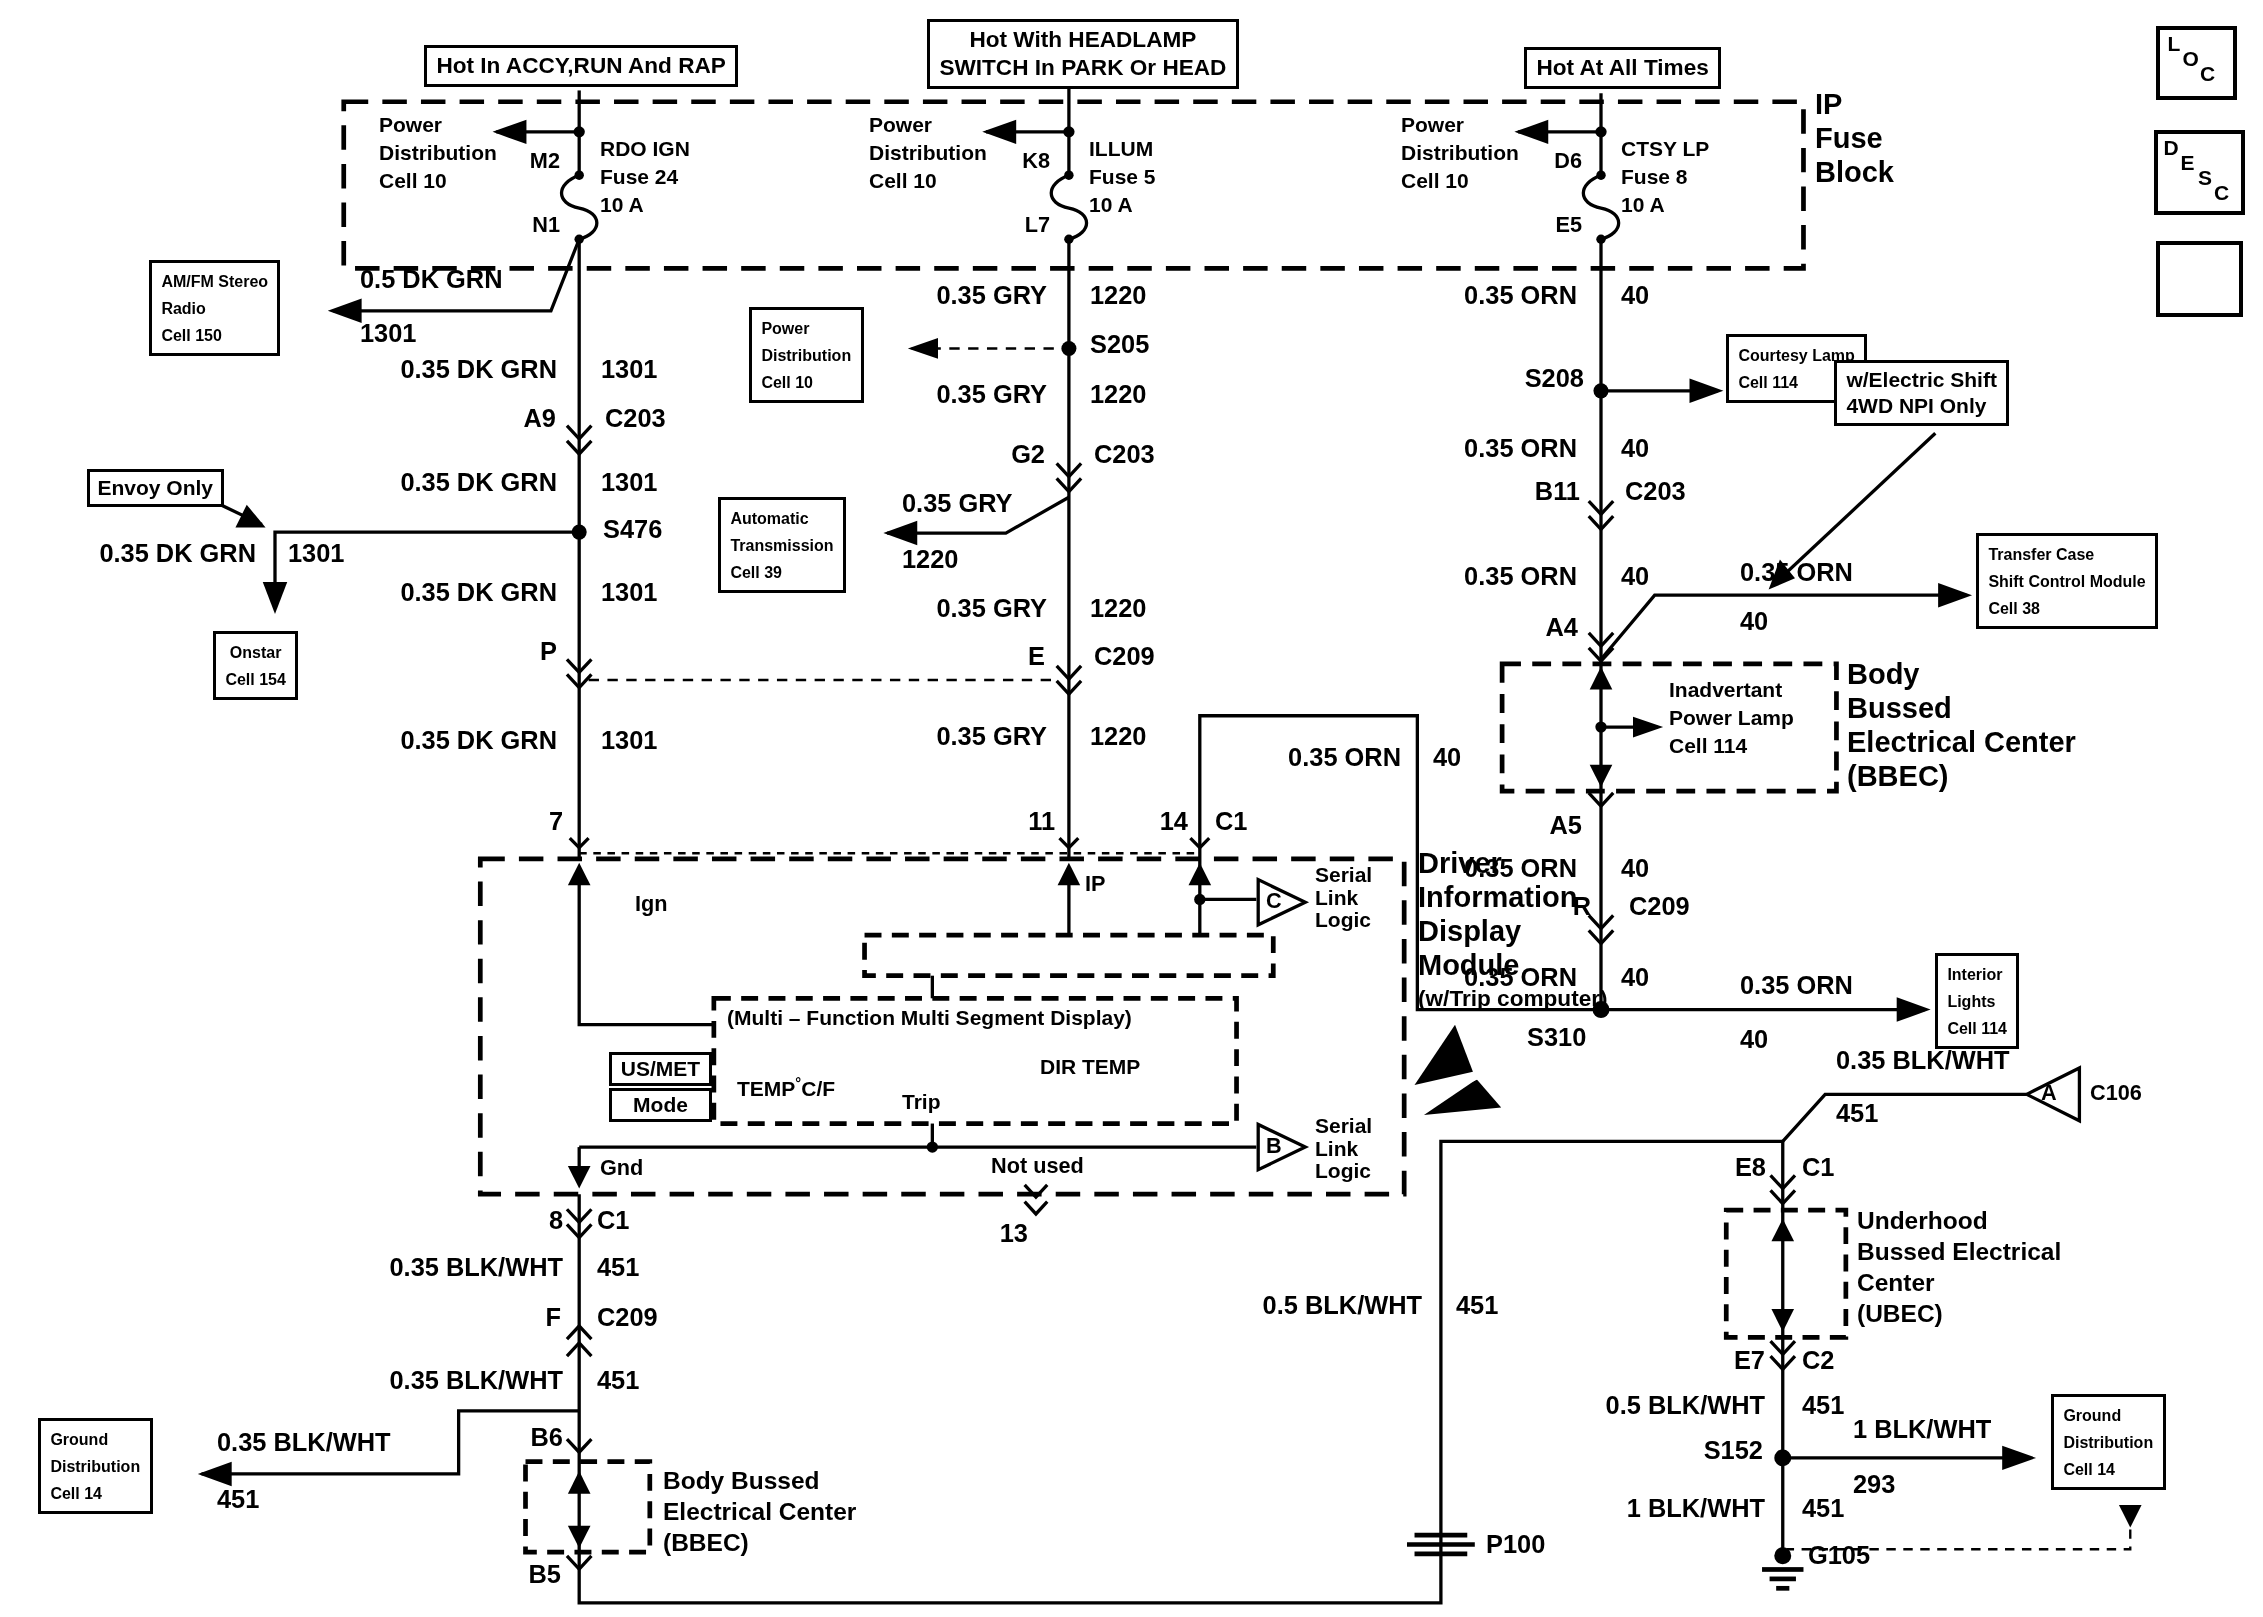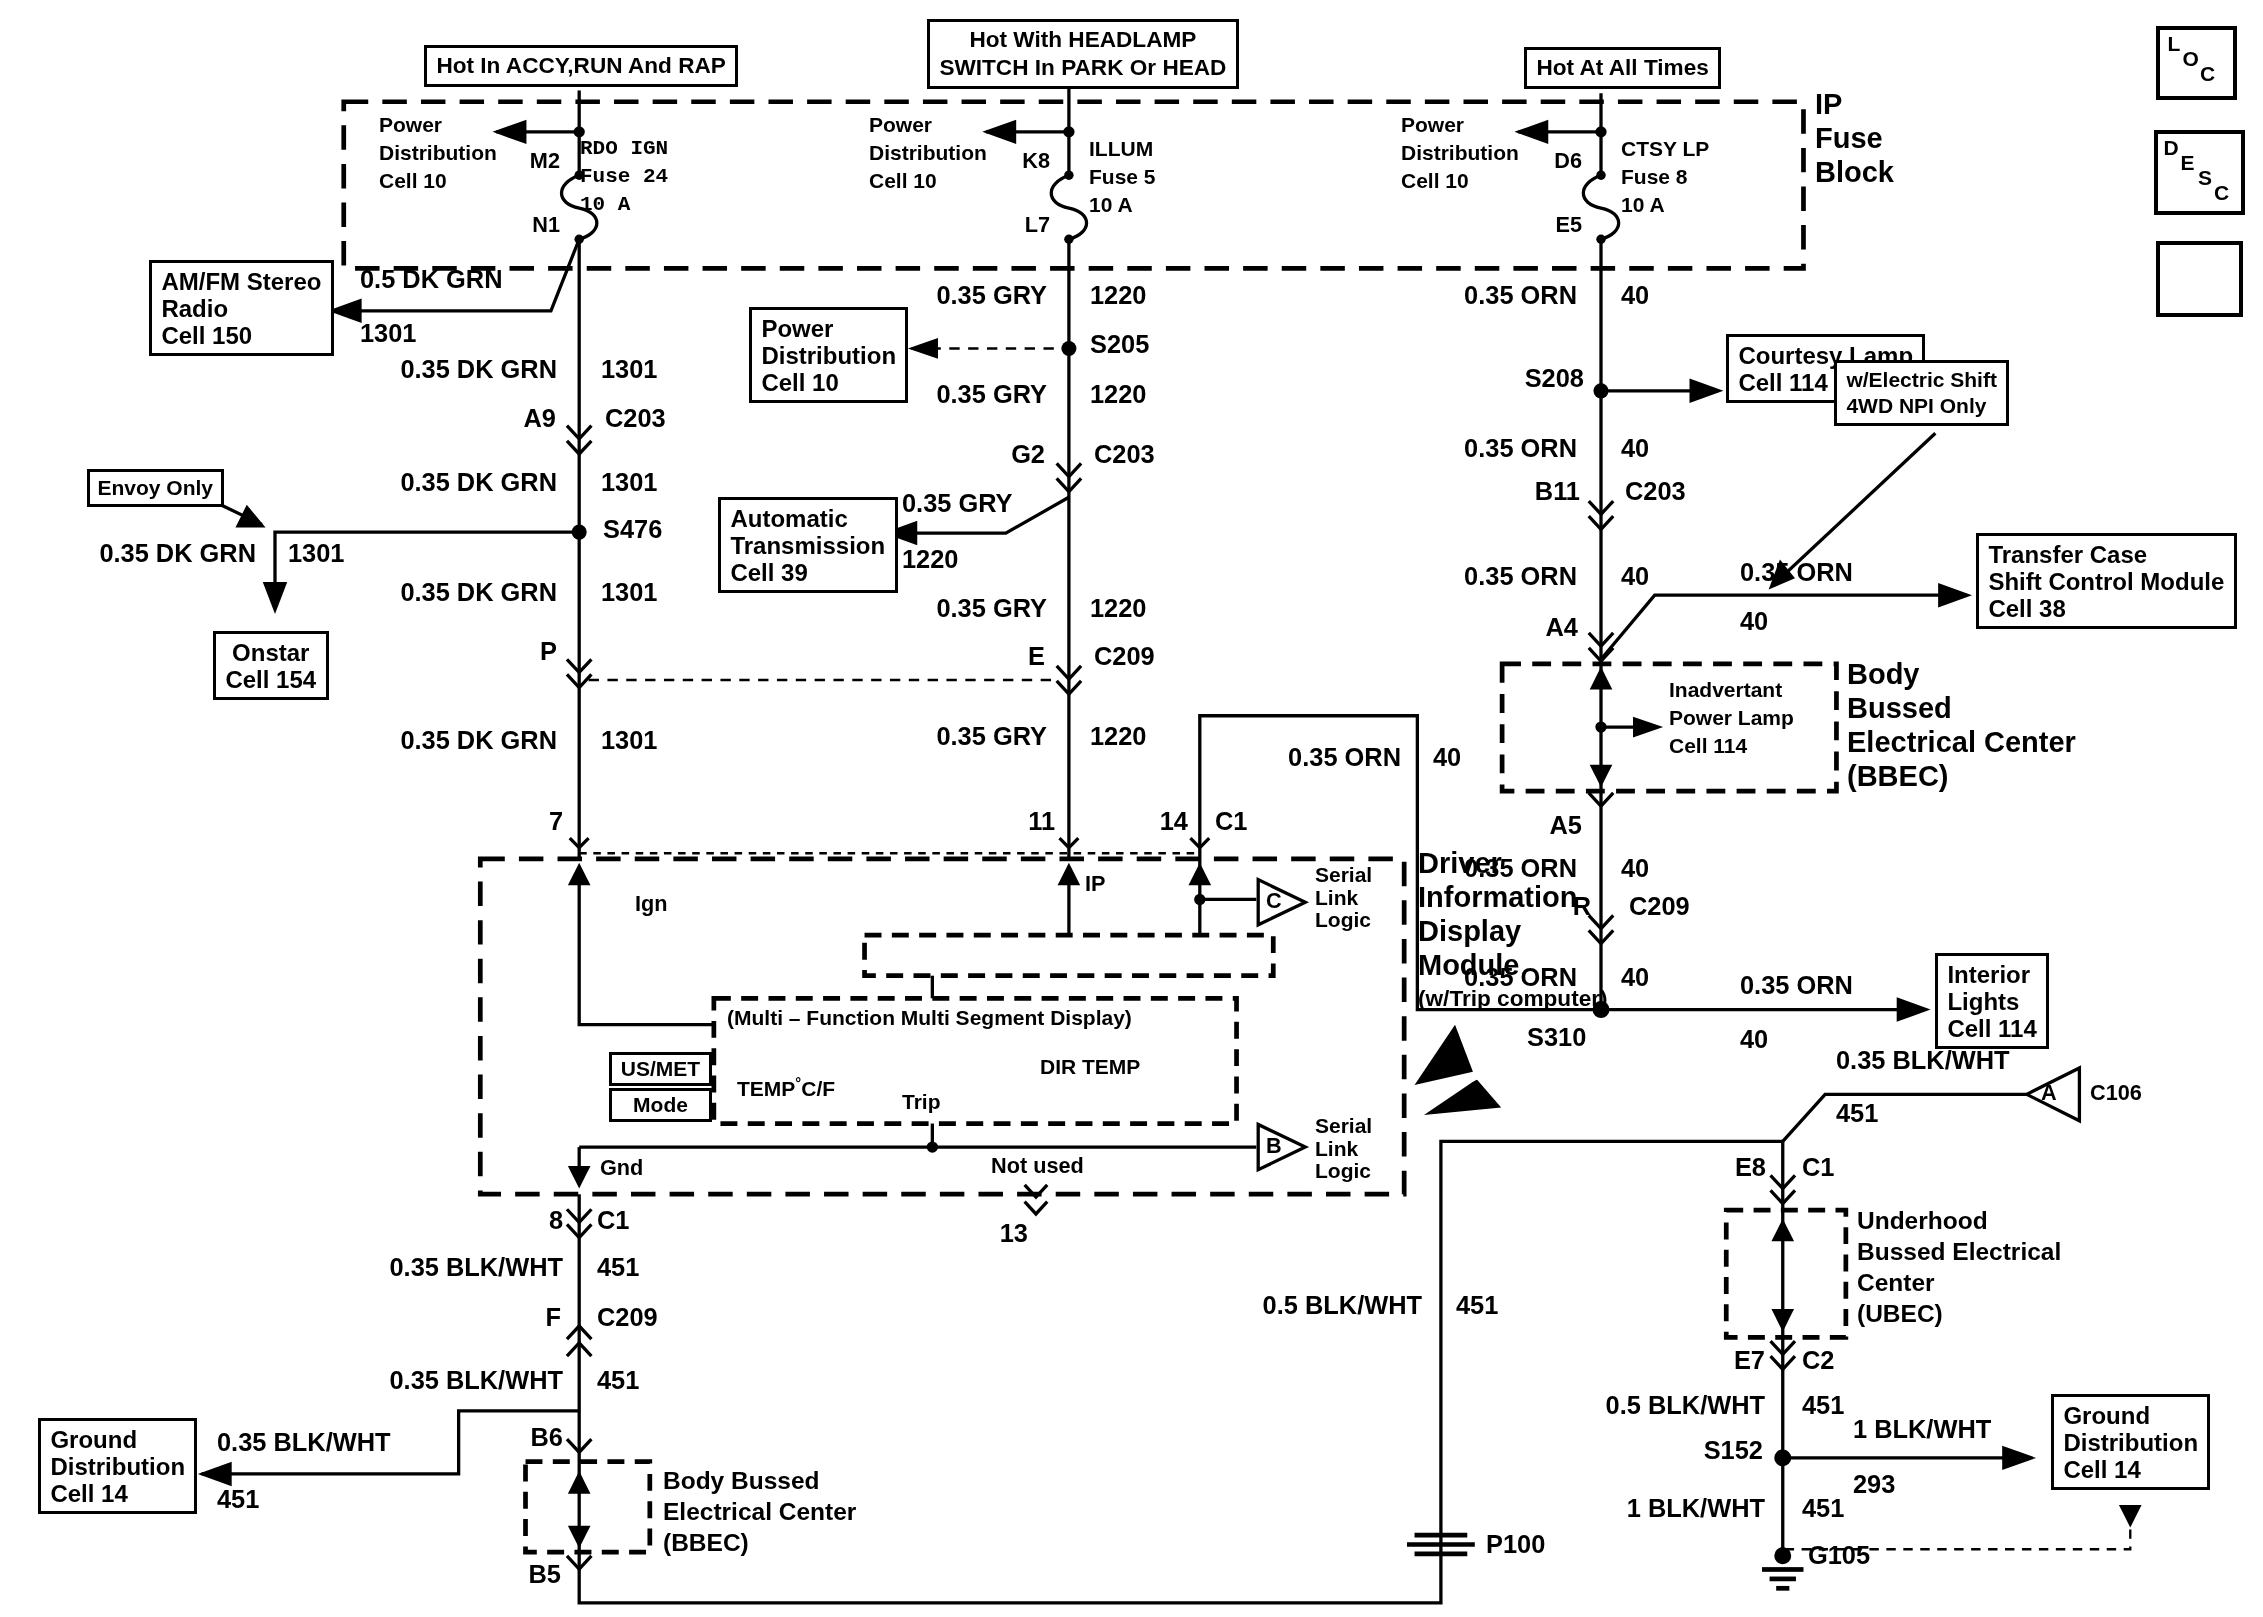--- a/index.html
+++ b/index.html
@@ -6,21 +6,21 @@
   .canvas{position:relative;width:2264px;height:1618px;background:#ffffff;
           font-family:"Liberation Sans",sans-serif;color:#000;overflow:hidden;}
   svg.layer{position:absolute;left:0;top:0;}
   .lbl{position:absolute;font-size:25.4px;font-weight:700;white-space:nowrap;line-height:1.1;}
   .lbl.sm{font-size:21.7px;}
   .lbl.xs{font-size:21px;}
   .ra{transform:translateX(-100%);}
   .tb{position:absolute;font-size:21px;font-weight:700;line-height:28px;white-space:nowrap;}
   .tb.big{font-size:29px;line-height:34px;}
   .tb.md{font-size:24.5px;line-height:31px;}
-  .refbox{position:absolute;border:3.8px solid #000;background:#fff;font-size:24px;font-weight:700;
+  .refbox{position:absolute;border:3.8px solid #000;background:#fff;font-size:16px;font-weight:700;
           line-height:27px;padding:4.7px 9.4px;white-space:nowrap;}
   .hbox{position:absolute;border:3.8px solid #000;background:#fff;font-size:22.6px;font-weight:700;
         padding:3.8px 9.4px;text-align:center;white-space:nowrap;line-height:28px;}
   .cornerbox{position:absolute;border:4.7px solid #000;background:#fff;}
   .cornerbox span{position:absolute;font-size:21px;font-weight:700;}
   .dclbox{position:absolute;display:flex;align-items:center;justify-content:center;
           font-size:21px;font-weight:700;}
   .mini{position:absolute;border:3.8px solid #000;background:#fff;font-size:21px;font-weight:700;
         text-align:center;line-height:32px;}
   sup{font-size:70%;}
@@ -306,21 +306,21 @@
   <div>Cell 10</div>
 </div>
 <div class="tb" style="left:1401px;top:111px;">
   <div>Power</div>
   <div>Distribution</div>
   <div>Cell 10</div>
 </div>
 
 <div class="lbl sm ra" style="left:560px;top:149px;">M2</div>
 <div class="lbl sm ra" style="left:560px;top:213px;">N1</div>
-<div class="tb" style="left:580px;top:135px;font-family:Liberation Mono, monospace;">
+<div class="tb" style="left:600px;top:135px;">
   <div>RDO IGN</div>
   <div>Fuse 24</div>
   <div>10 A</div>
 </div>
 <div class="lbl sm ra" style="left:1050px;top:149px;">K8</div>
 <div class="lbl sm ra" style="left:1050px;top:213px;">L7</div>
 <div class="tb" style="left:1089px;top:135px;">
   <div>ILLUM</div>
   <div>Fuse 5</div>
   <div>10 A</div>

